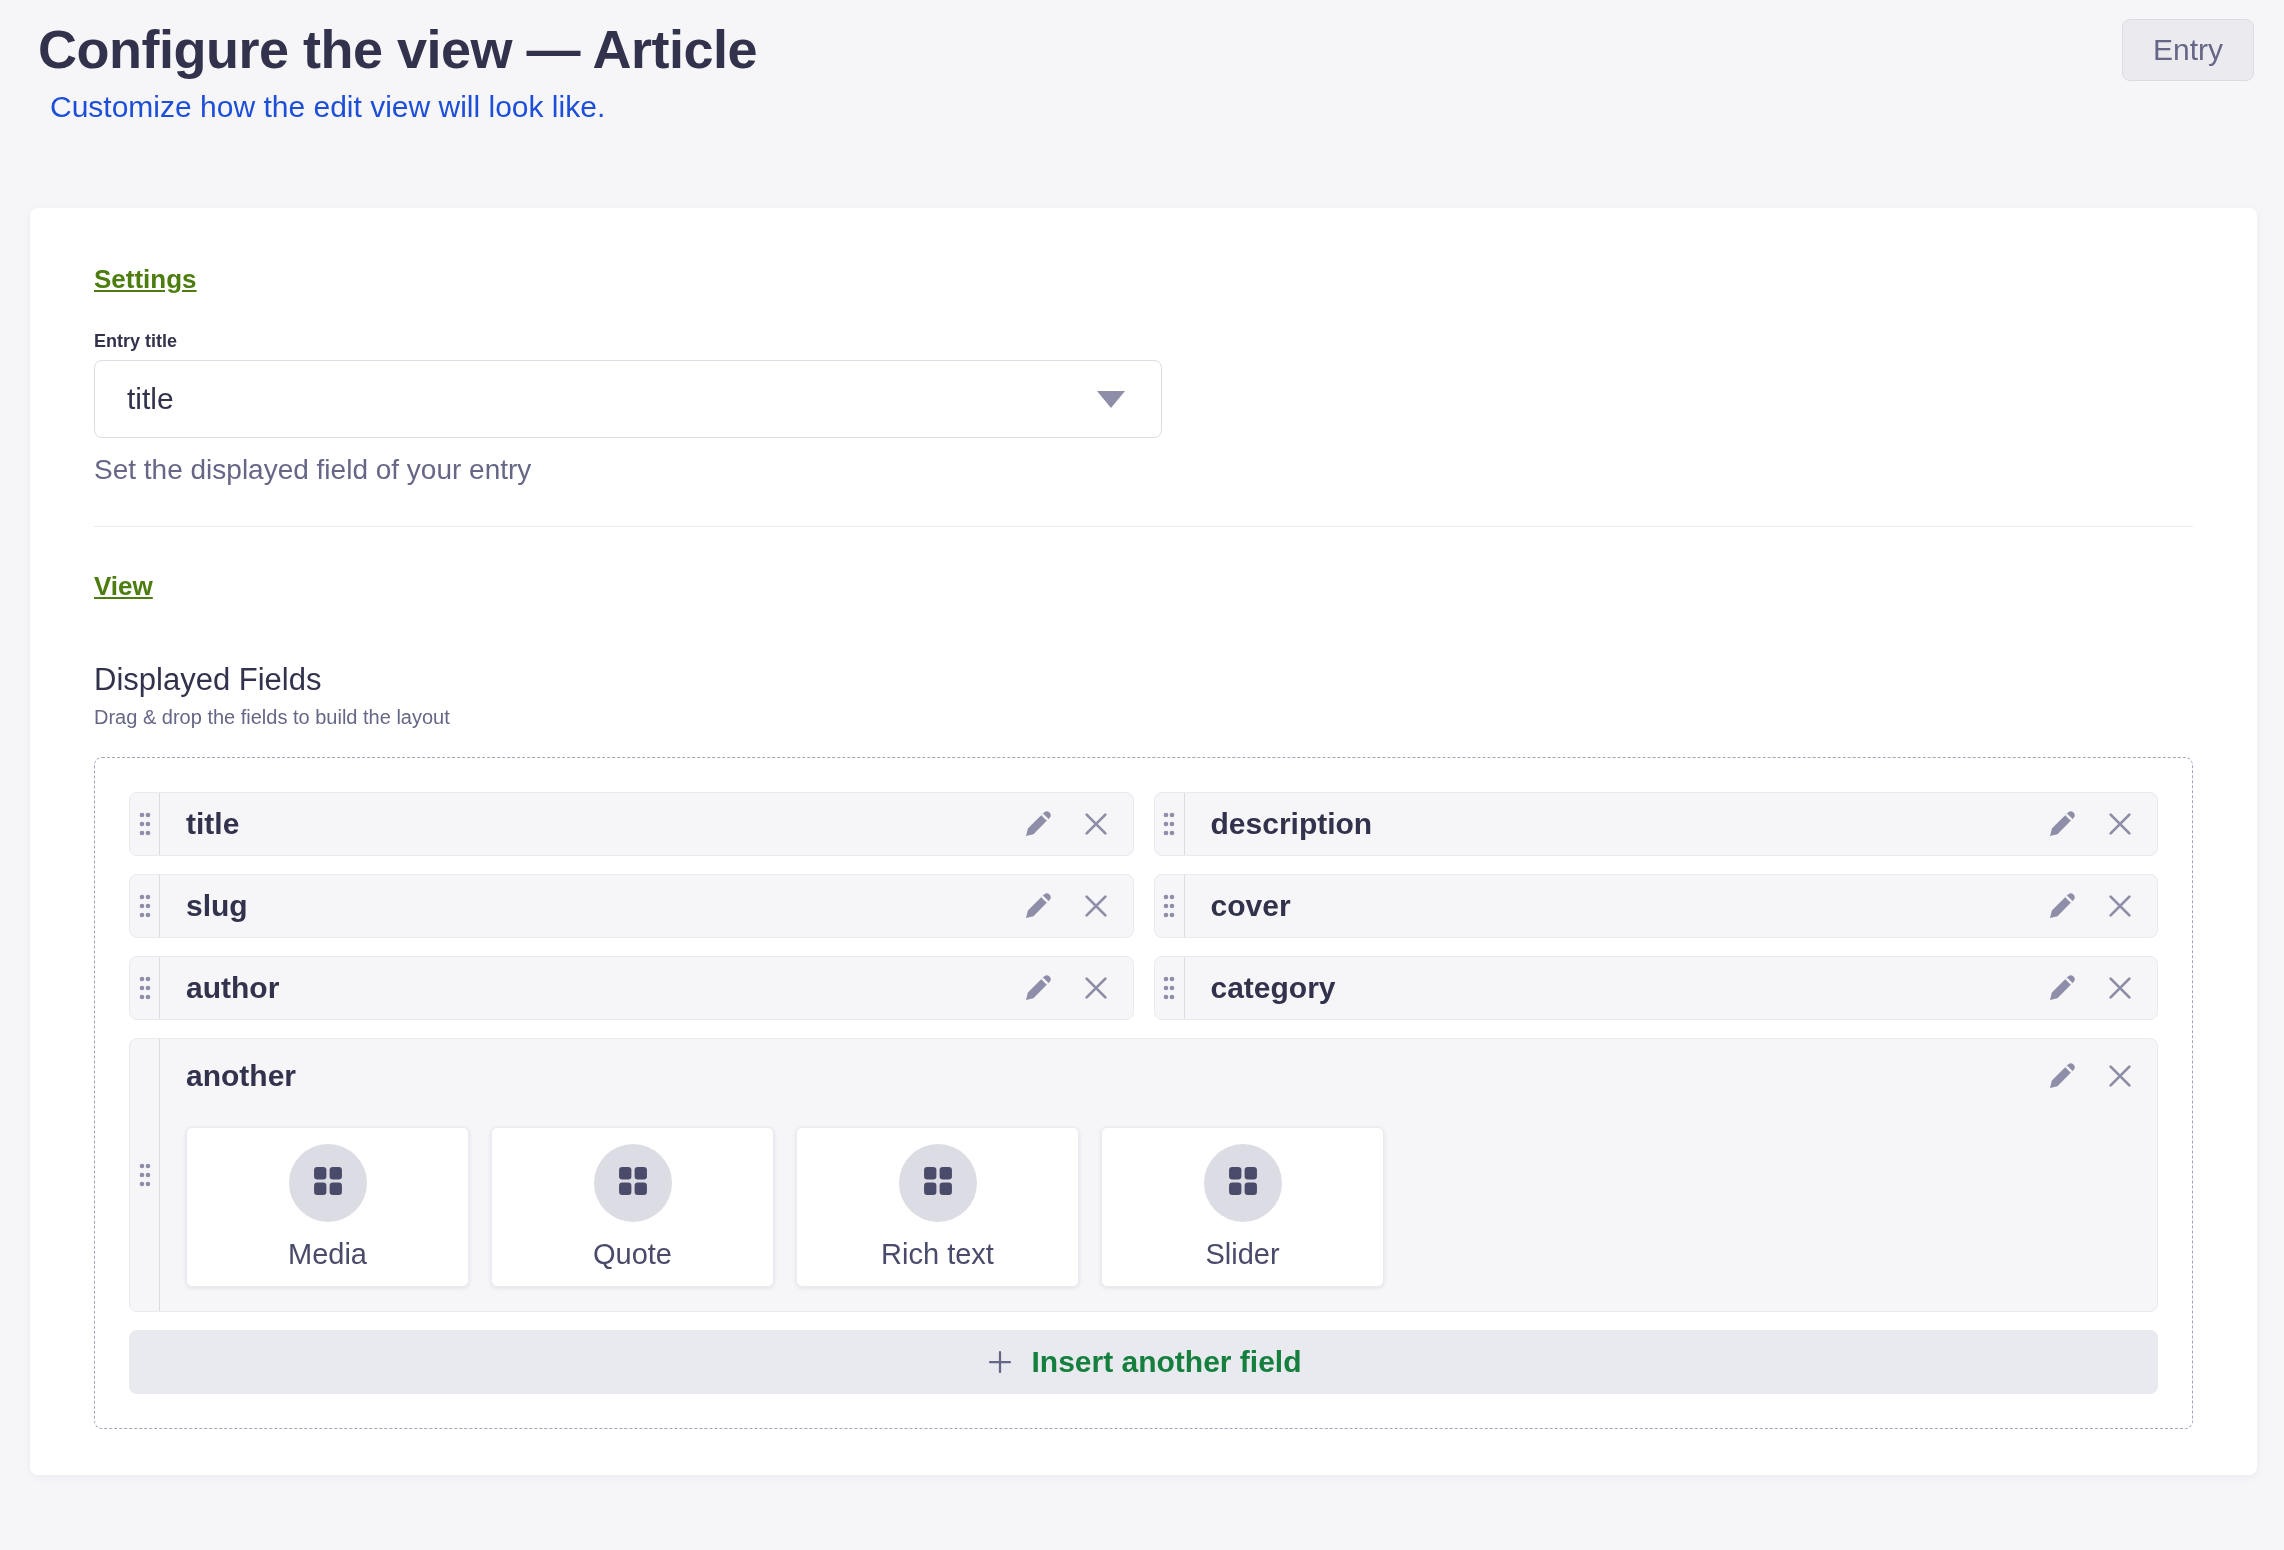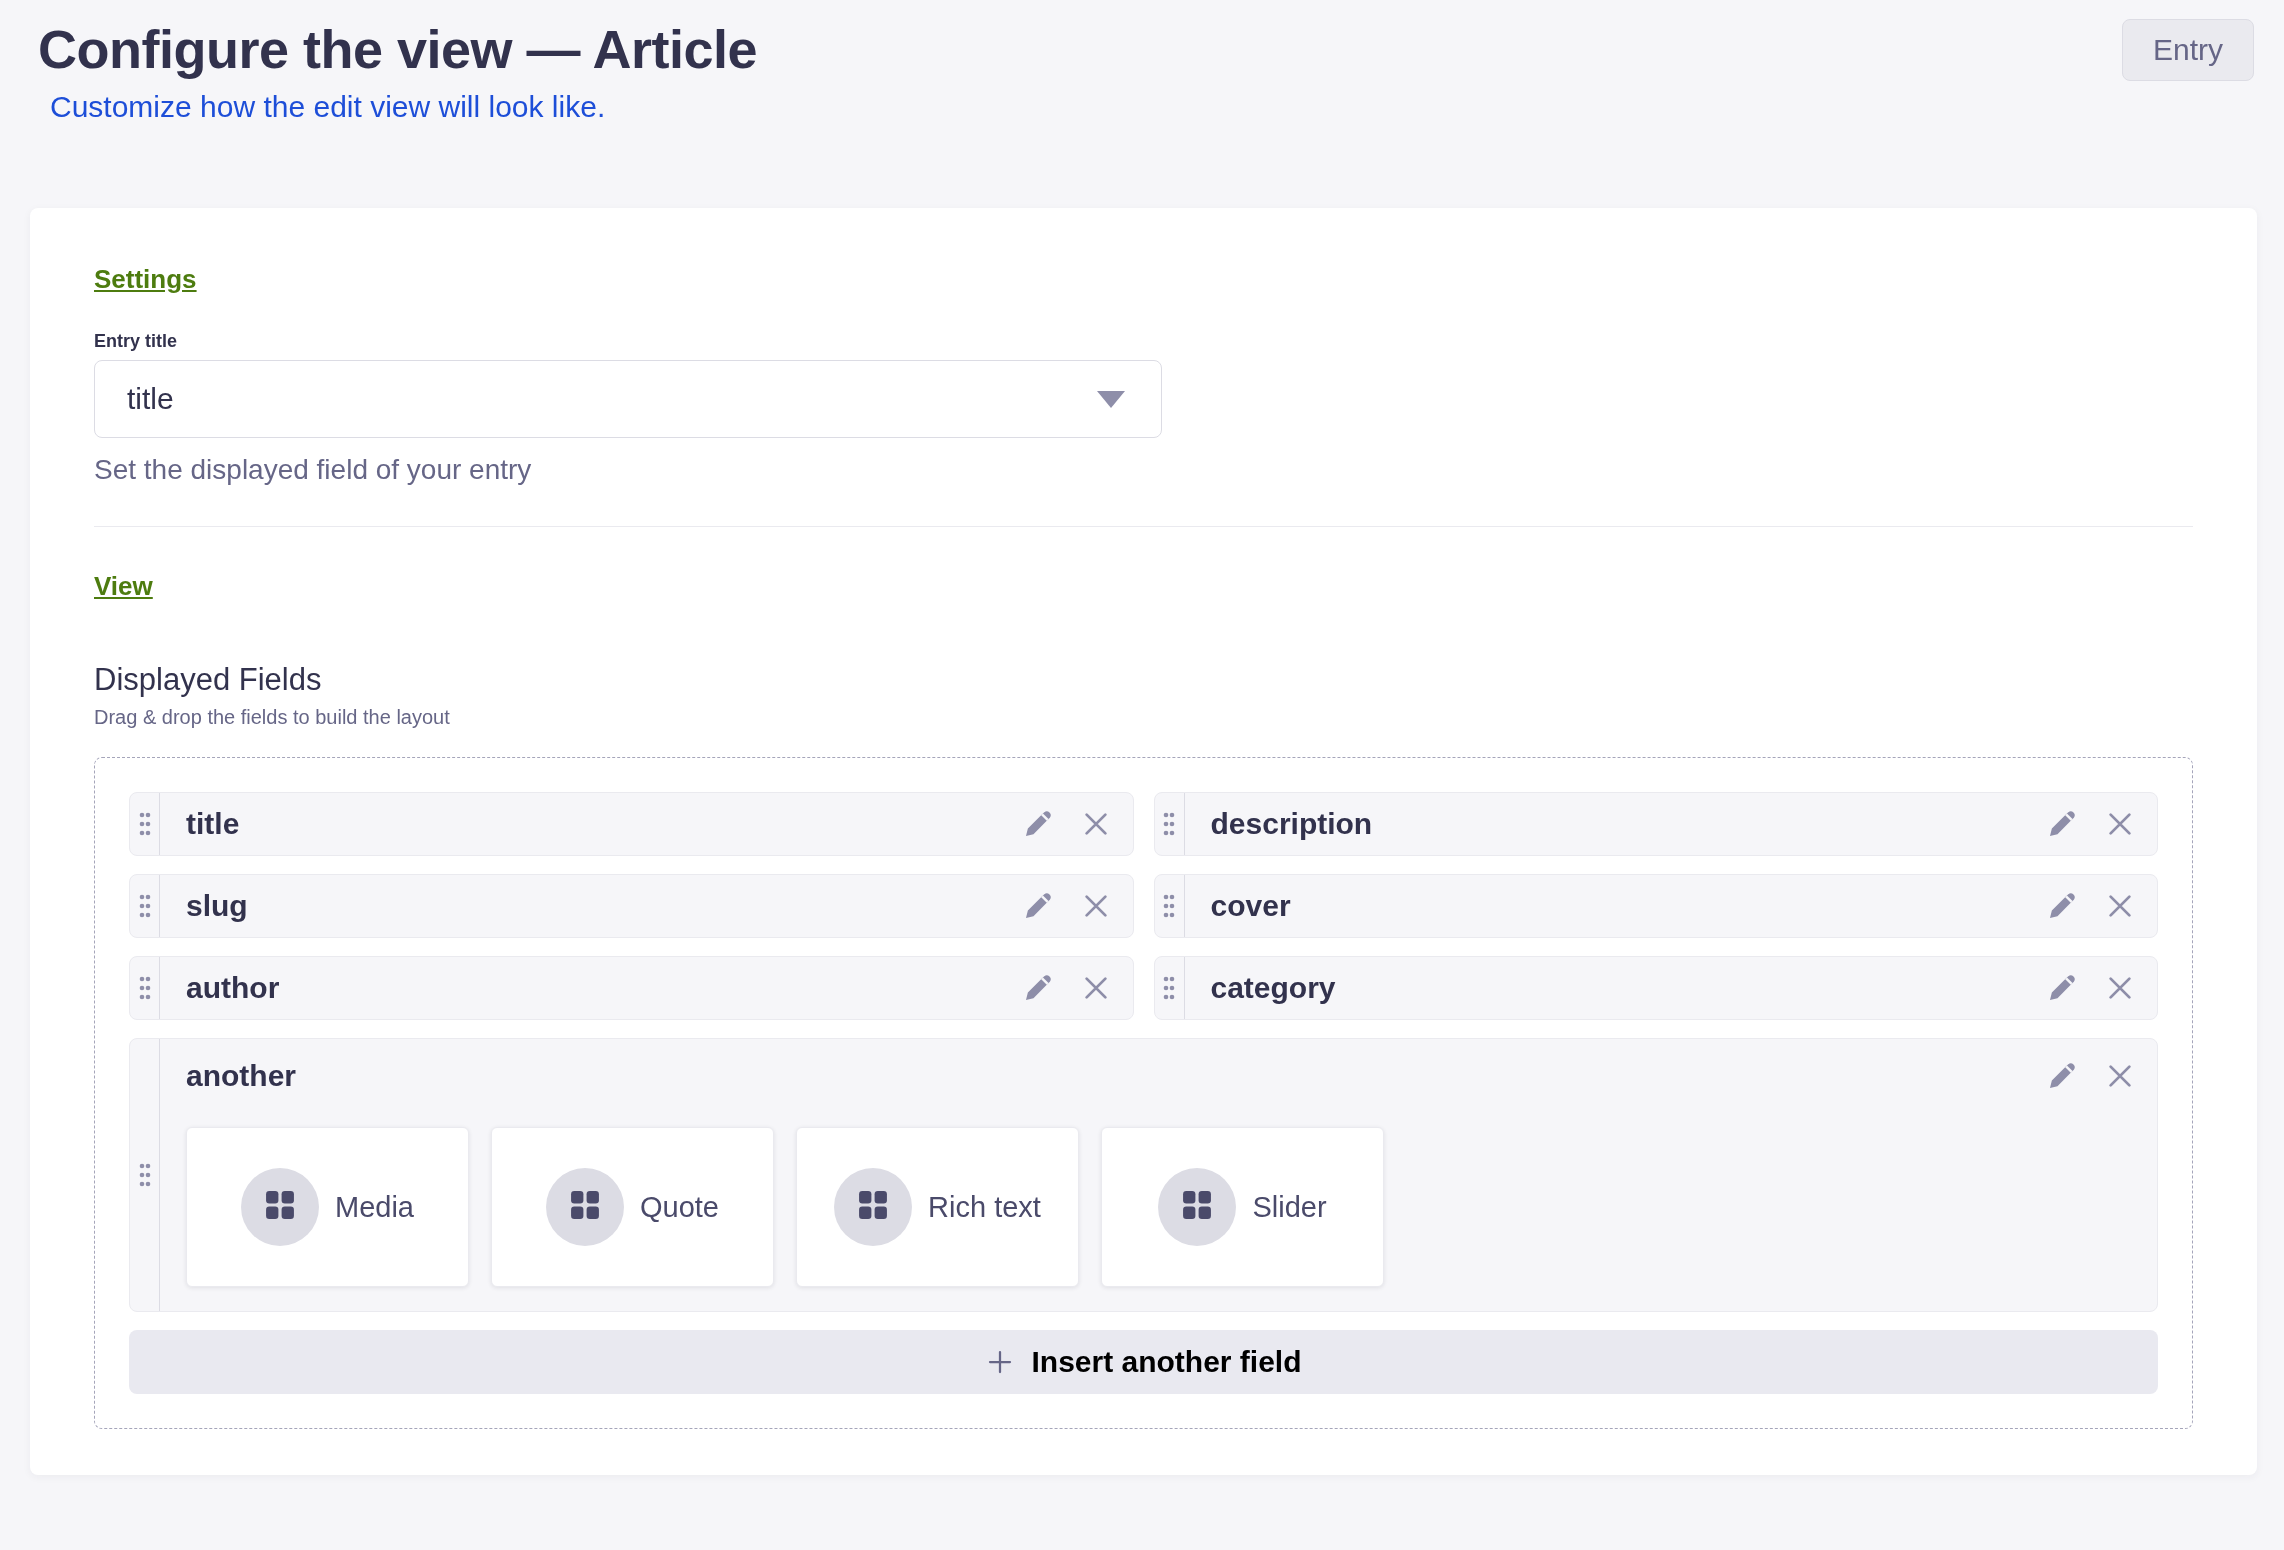--- a/index.html
+++ b/index.html
@@ -74,30 +74,30 @@
   
   .blocks-row { grid-column:1 / -1; height:auto; }
   .blocks-content { flex:1; padding:20px 20px 24px 26px; }
   .blocks-head { display:flex; justify-content:space-between; align-items:center; }
   .blocks-label { font-size:30px; font-weight:600; color:#32324d; }
   .component-cards { margin-top:34px; display:flex; gap:22px; }
   .component-card {
     width:283px; height:160px;
     background:#fff; border:1px solid #eaeaef; border-radius:6px;
     box-shadow:0 1px 4px rgba(33,33,52,0.1);
-    display:flex; flex-direction:row; align-items:center; justify-content:center; gap:16px;
+    display:flex; flex-direction:column; align-items:center; justify-content:center; gap:16px;
   }
   .comp-circle { width:78px; height:78px; border-radius:50%; background:#dcdce4; display:flex; align-items:center; justify-content:center; }
   .comp-label { font-size:29px; font-weight:500; color:#4a4a6a; }
 
   .insert-btn {
     margin-top:18px; width:100%; height:64px;
     background:#e9e9f0; border:none; border-radius:8px;
     display:flex; align-items:center; justify-content:center; gap:16px;
-    font-size:30px; font-weight:600; color:#000000;
+    font-size:30px; font-weight:600; color:#15803d;
     font-family:inherit; cursor:pointer;
   }
 </style>
 </head>
 <body>
 
 <div class="page">
 
   <header class="hdr">
     <h1>Configure the view — Article</h1>

